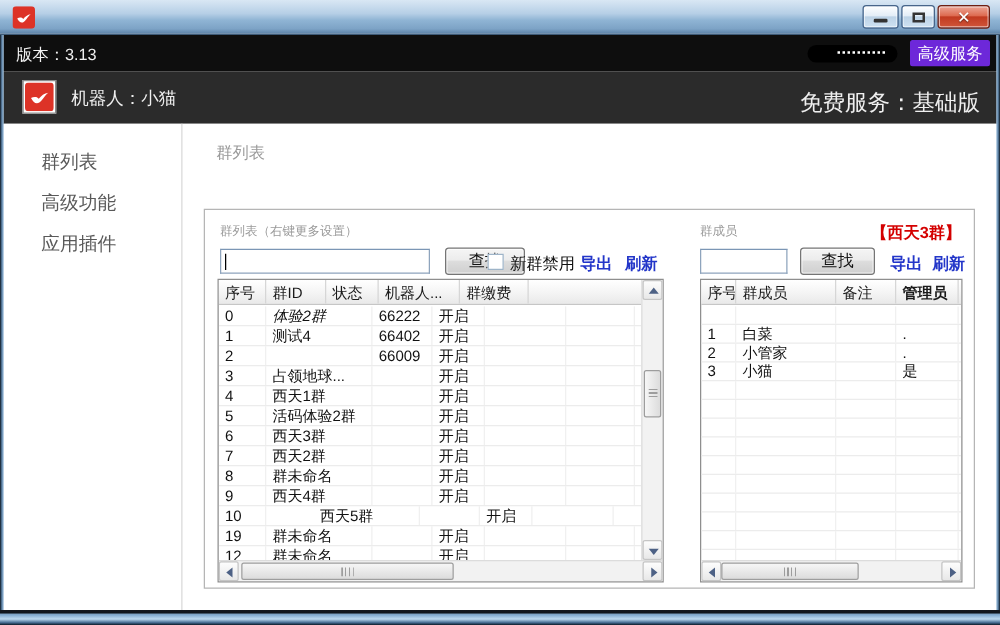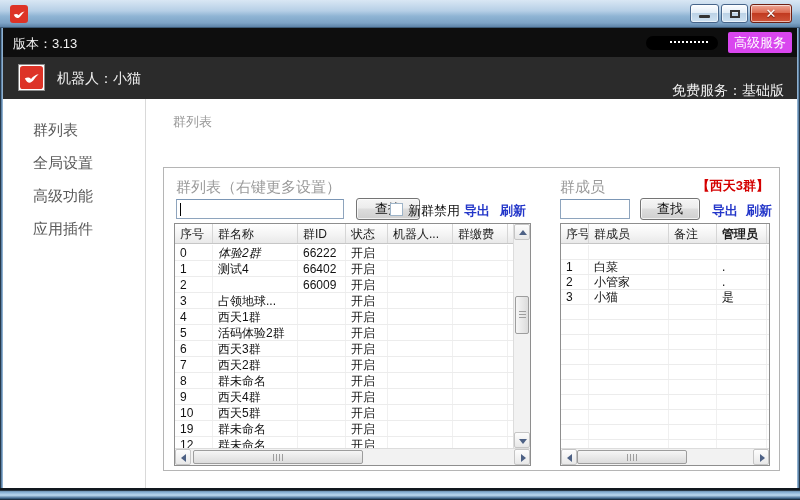--- a/index.html
+++ b/index.html
@@ -35,28 +35,28 @@
     background:linear-gradient(#14191f, #0f161d 18%, #7fa6c9 30%, #86aed2 35%, #bcd9f0 60%, #41688e 85%, #0d1a26); }
 
   
   .bar-version { position:absolute; left:0; top:28px; width:800px; height:29px; background:#0e0e0e; }
   .version-label { position:absolute; left:13px; top:7px; font-size:13px; color:#f2f2f2; }
   .redacted { position:absolute; right:82px; top:8px; width:72px; height:14px;
     background:#000; border-radius:7px; }
   .redacted .dots { position:absolute; right:10px; top:5px; width:38px;
     border-top:2px dotted #fff; }
   .btn-premium { position:absolute; right:8px; top:4px; width:64px; height:21px;
-    background:#d946ef; color:#fff; font-size:13px; text-align:center; line-height:21px;
+    background:#6d28d9; color:#fff; font-size:13px; text-align:center; line-height:21px;
     border-radius:2px; cursor:pointer; }
 
   .bar-robot { position:absolute; left:0; top:57px; width:800px; height:42px; background:#2b2b2b; }
   .robot-icon { position:absolute; left:18px; top:7px; width:27px; height:27px;
     border:1px solid #8b8b8b; background:#fff; padding:1px; }
   .robot-label { position:absolute; left:57px; top:13px; font-size:14px; color:#efefef; }
-  .service-label { position:absolute; right:16px; top:25px; font-size:14px; color:#efefef; }
+  .service-label { position:absolute; right:16px; top:13px; font-size:18px; color:#efefef; }
 
   
   .content { position:absolute; left:3px; right:3px; top:99px; bottom:12px; background:#fff; }
   .sidebar { position:absolute; left:0; top:0; width:142px; height:100%; padding-top:14px; }
   .side-item { height:33px; line-height:33px; padding-left:30px; font-size:15px; color:#595959;
     cursor:pointer; }
   .v-divider { position:absolute; left:142px; top:0; bottom:0; width:1px; background:#d9d9d9; }
 
   .main { position:absolute; left:143px; right:0; top:0; bottom:0; }
   .main-title { position:absolute; left:27px; top:14px; font-size:13px; color:#9a9a9a; }
@@ -66,21 +66,21 @@
   .tab.active { height:25px; line-height:21px; background:#fff; color:#2336c9; font-weight:bold;
     border:1px solid #8a8a8a; border-bottom:1px solid #fff; border-top:3px solid #f7a500;
     margin-bottom:-1px; }
   .tab.inactive { height:21px; line-height:20px; background:linear-gradient(#fbfbfb,#e6e6e6);
     border:1px solid #8a8a8a; border-bottom:none; border-radius:3px 3px 0 0; color:#222;
     margin-left:2px; }
 
   .tabpage { position:absolute; left:17px; top:68px; width:617px; height:304px;
     border:1px solid #b5b5b5; background:#fff; }
 
-  .panel-label { position:absolute; font-size:15px; color:#9a9a9a; }
+  .panel-label { position:absolute; font-size:10px; color:#9a9a9a; }
   .selected-group { position:absolute; font-size:13px; font-weight:bold; color:#d40000; }
 
   .txt-input { position:absolute; height:20px; background:#fff; border:1px solid #8ea4bd;
     border-top-color:#7b96b5; font-size:12px; padding:0 3px; }
   .caret { position:absolute; left:3px; top:3px; width:1px; height:13px; background:#000; }
 
   .btn-find { position:absolute; height:22px; font-size:13px; color:#111; text-align:center;
     border:1px solid #757575; border-radius:3px; cursor:pointer;
     background:linear-gradient(#f5f5f5, #ececec 45%, #dddddd 50%, #cfcfcf);
     box-shadow:inset 0 0 0 1px rgba(255,255,255,.7); }
@@ -171,21 +171,20 @@
   </div>
 
   <div class="border-left"></div>
   <div class="border-right"></div>
   <div class="bottombar"></div>
 
   <div class="content">
 
     <div class="sidebar">
       <div class="side-item">群列表</div>
-      <div class="side-item">全局设置</div>
       <div class="side-item">高级功能</div>
       <div class="side-item">应用插件</div>
     </div>
     <div class="v-divider"></div>
 
     <div class="main">
       <div class="main-title">群列表</div>
 
 
       <div class="tabpage">
@@ -196,21 +195,20 @@
           </div>
         <div class="btn-find" style="left:192px; top:30px; width:64px; line-height:20px;">查找</div>
         <div class="chk" style="left:226px; top:35px;"></div>
         <div class="chk-label" style="left:244px; top:34px;">新群禁用</div>
         <div class="lnk" style="left:300px; top:34px;">导出</div>
         <div class="lnk" style="left:336px; top:34px;">刷新</div>
 
         <div class="tbl has-v" style="left:10px; top:55px; width:357px; height:243px; --rh:16px;">
           <div class="tbl-head">
               <div class="th" style="width: 38px;">序号</div>
-              <div class="th" style="width: 85px;">群名称</div>
               <div class="th" style="width: 48px;">群ID</div>
               <div class="th" style="width: 42px;">状态</div>
               <div class="th" style="width: 65px;">机器人...</div>
               <div class="th" style="width: 55px;">群缴费</div>
               <div class="th th-fill"></div>
             </div>
           <div class="tbl-body">
               <div class="tr">
                 <div class="td" style="width: 38px;">0</div>
                 <div class="td" style="width: 85px; font-style: italic;">体验2群</div>
@@ -296,21 +294,21 @@
                 <div class="td" style="width: 38px;">9</div>
                 <div class="td" style="width: 85px;">西天4群</div>
                 <div class="td" style="width: 48px;"></div>
                 <div class="td" style="width: 42px;">开启</div>
                 <div class="td" style="width: 65px;"></div>
                 <div class="td" style="width: 55px;"></div>
                 <div class="td td-fill"></div>
               </div>
               <div class="tr">
                 <div class="td" style="width: 38px;">10</div>
-                <div class="td" style="width: 85px;">西天5群</div>
+                <div class="td" style="width: 85px; margin-left: 38px;">西天5群</div>
                 <div class="td" style="width: 48px;"></div>
                 <div class="td" style="width: 42px;">开启</div>
                 <div class="td" style="width: 65px;"></div>
                 <div class="td" style="width: 55px;"></div>
                 <div class="td td-fill"></div>
               </div>
               <div class="tr">
                 <div class="td" style="width: 38px;">19</div>
                 <div class="td" style="width: 85px;">群未命名</div>
                 <div class="td" style="width: 48px;"></div>

